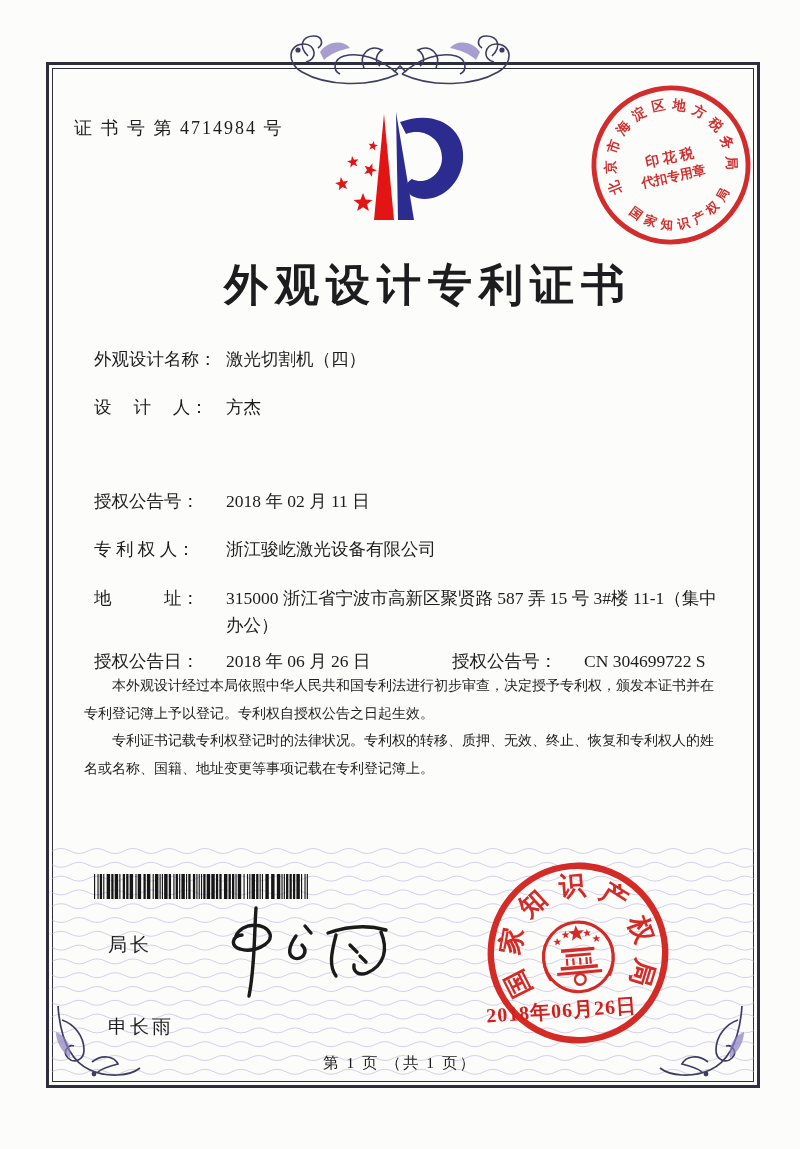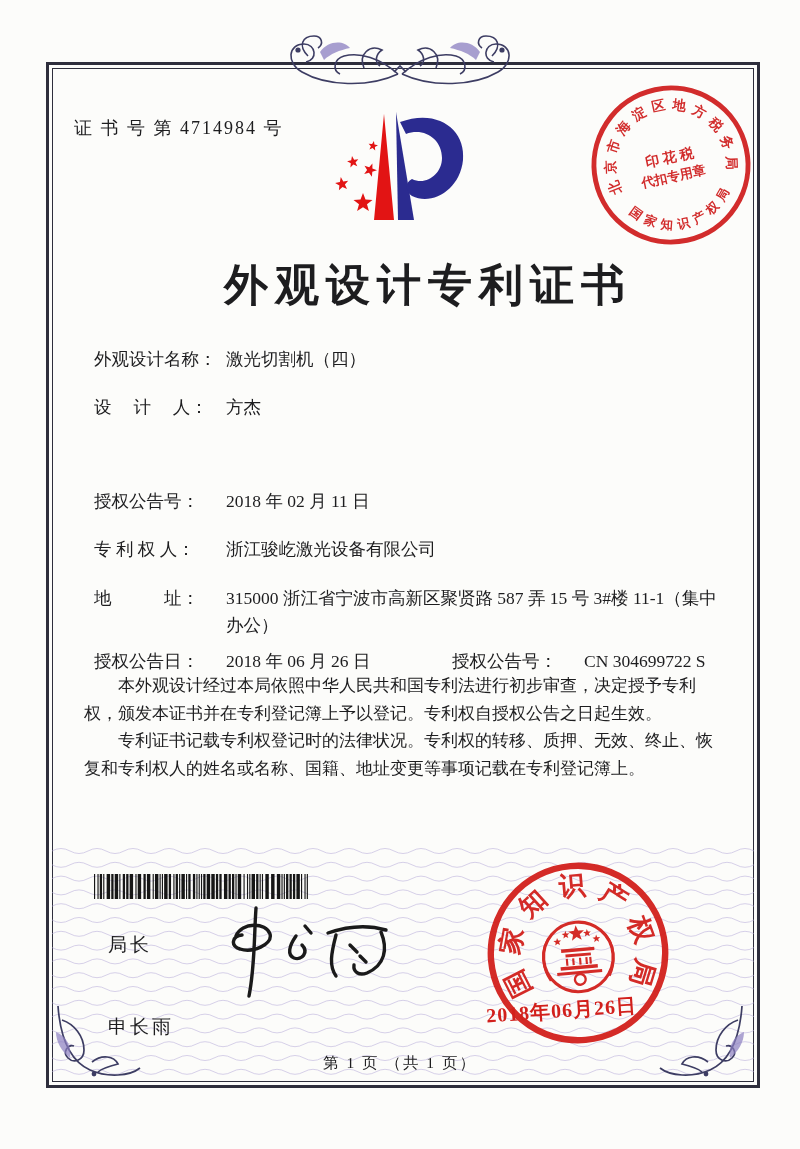--- a/index.html
+++ b/index.html
@@ -15,21 +15,21 @@
   .cert-no{position:absolute;left:74px;top:116px;font-size:18px;letter-spacing:2px;}
   .tax-stamp{position:absolute;left:586px;top:80px;width:170px;height:170px;transform:rotate(-12deg);opacity:.93;}
   .logo{position:absolute;left:320px;top:106px;width:160px;height:132px;}
   .title{position:absolute;left:0;top:240px;width:100%;text-align:center;margin:16px;
          font-size:44px;font-weight:700;letter-spacing:7px;padding-left:12px;}
   .field{position:absolute;left:94px;display:flex;font-size:17.5px;line-height:27px;}
   .flabel{flex:none;width:132px;}
   .fvalue{white-space:pre-wrap;}
   .fvalue.addr{width:500px;}
   .field.f-grantno{left:452px;}
-  .body-text{position:absolute;left:84px;top:672px;width:640px;font-size:17px;line-height:27.5px;}
+  .body-text{position:absolute;left:84px;top:672px;width:640px;font-size:14px;line-height:27.5px;}
   .body-text p{margin:0;text-indent:2em;}
   .barcode{position:absolute;left:94px;top:874px;width:216px;height:25px;}
   .director-title{position:absolute;left:108px;top:932px;font-size:19px;letter-spacing:3px;
                   font-family:"Liberation Sans","DejaVu Sans",sans-serif;}
   .director-name{position:absolute;left:108px;top:970px;font-size:19px;letter-spacing:3px;
                  font-family:"Liberation Sans","DejaVu Sans",sans-serif;margin-top:44px;}
   .signature{position:absolute;left:212px;top:898px;width:200px;height:108px;}
   .ip-seal{position:absolute;left:480px;top:855px;width:196px;height:196px;transform:rotate(-5deg);opacity:.95;}
   .seal-date{position:absolute;left:486px;top:996px;width:190px;font-size:20px;font-weight:700;
              color:#d2201c;letter-spacing:1px;transform:rotate(-4deg);}

